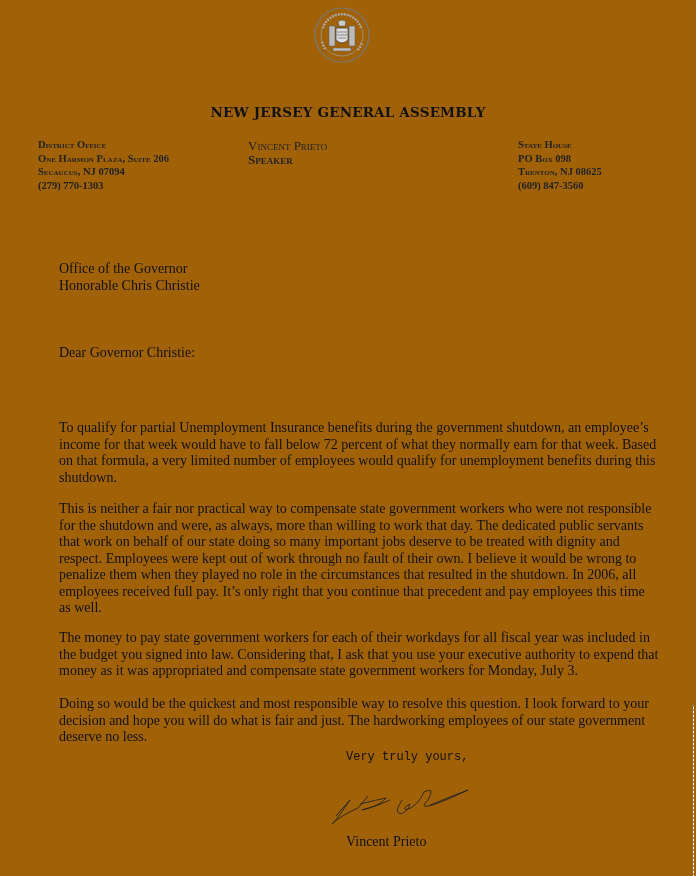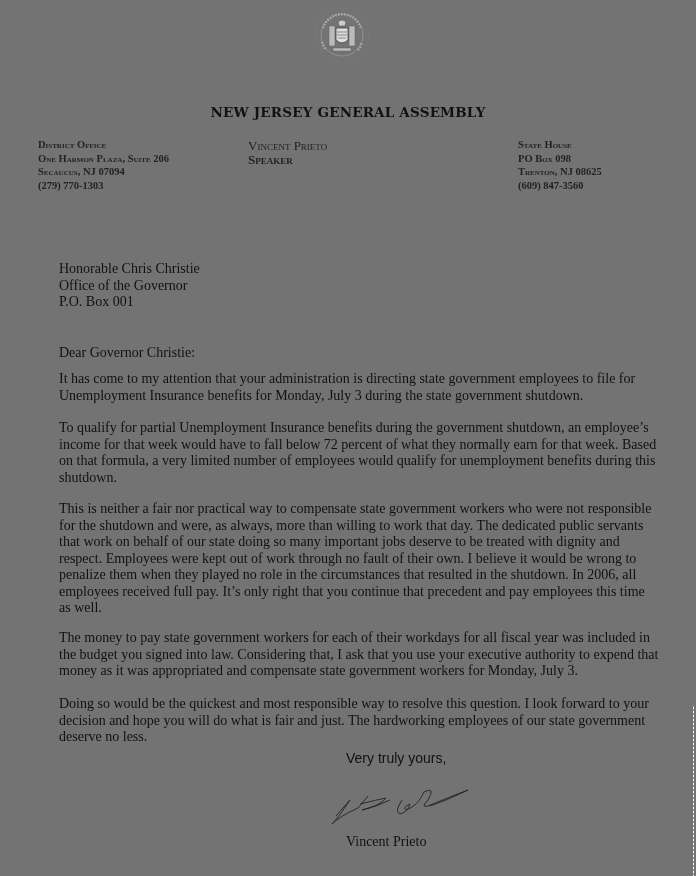--- a/index.html
+++ b/index.html
@@ -1,17 +1,17 @@
 <!DOCTYPE html>
 <html><head>
   <meta charset="utf-8">
   <style>
     html, body { margin: 0; padding: 0; background: #ffffff; }
     body { width: 696px; height: 876px; position: relative; overflow: hidden; color: #111; }
-    .page { position: absolute; left: 0; top: 0; width: 696px; height: 876px; background: #737373; }
+    .page { position: absolute; left: 0; top: 0; width: 696px; height: 876px; background: #a16207; }
 
     .seal { position: absolute; left: 313px; top: 6px; width: 58px; height: 58px; }
 
     .assembly-title {
       position: absolute; left: 0; width: 696px; top: 104px; text-align: center;
       font-family: "DejaVu Serif", serif; font-weight: bold; font-size: 13.5px; letter-spacing: 0.2px; color: #111;
     }
 
     .lh-col {
       position: absolute; font-family: "Liberation Serif", serif; font-variant: small-caps;
@@ -32,21 +32,21 @@
     .address { top: 261px; }
     .address .line { display: block; }
     .salutation { top: 345px; }
     .para1 { top: 371px; }
     .para2 { top: 420px; }
     .para3 { top: 501px; }
     .para4 { top: 630px; }
     .para5 { top: 696px; }
     .body-text p { margin: 0; }
 
-    .closing { position: absolute; left: 346px; top: 750px; font-family: Liberation Sans, sans-serif; font-size: 14px; }
+    .closing { position: absolute; left: 346px; top: 750px; font-family: Liberation Mono, monospace; font-size: 12px; }
     .signature { position: absolute; left: 328px; top: 778px; width: 150px; height: 48px; }
     .signer { position: absolute; left: 346px; top: 834px; font-family: "Liberation Serif", serif; font-size: 14px; }
 
     .edge-mark {
       position: absolute; left: 693px; top: 705px; width: 1px; height: 171px;
       background: repeating-linear-gradient(to bottom, #9a9a9a 0 2px, #ffffff 2px 4px);
     }
   </style>
 </head>
 <body>
@@ -83,30 +83,26 @@
 
   <div class="lh-col lh-right">
     <span class="line">State House</span>
     <span class="line">PO Box 098</span>
     <span class="line">Trenton, NJ 08625</span>
     <span class="line">(609) 847-3560</span>
   </div>
 
 
   <div class="body-text address">
+    <span class="line">Office of the Governor</span>
     <span class="line">Honorable Chris Christie</span>
-    <span class="line">Office of the Governor</span>
-    <span class="line">P.O. Box 001</span>
   </div>
 
   <div class="body-text salutation">Dear Governor Christie:</div>
 
-  <div class="body-text para1">
-    <p>It has come to my attention that your administration is directing state government employees to file for Unemployment Insurance benefits for Monday, July 3 during the state government shutdown.</p>
-  </div>
   <div class="body-text para2">
     <p>To qualify for partial Unemployment Insurance benefits during the government shutdown, an employee’s income for that week would have to fall below 72 percent of what they normally earn for that week. Based on that formula, a very limited number of employees would qualify for unemployment benefits during this shutdown.</p>
   </div>
   <div class="body-text para3">
     <p>This is neither a fair nor practical way to compensate state government workers who were not responsible for the shutdown and were, as always, more than willing to work that day. The dedicated public servants that work on behalf of our state doing so many important jobs deserve to be treated with dignity and respect. Employees were kept out of work through no fault of their own.  I believe it would be wrong to penalize them when they played no role in the circumstances that resulted in the shutdown. In 2006, all employees received full pay. It’s only right that you continue that precedent and pay employees this time as well.</p>
   </div>
   <div class="body-text para4">
     <p>The money to pay state government workers for each of their workdays for all fiscal year was included in the budget you signed into law. Considering that, I ask that you use your executive authority to expend that money as it was appropriated and compensate state government workers for Monday, July 3.</p>
   </div>
   <div class="body-text para5">

